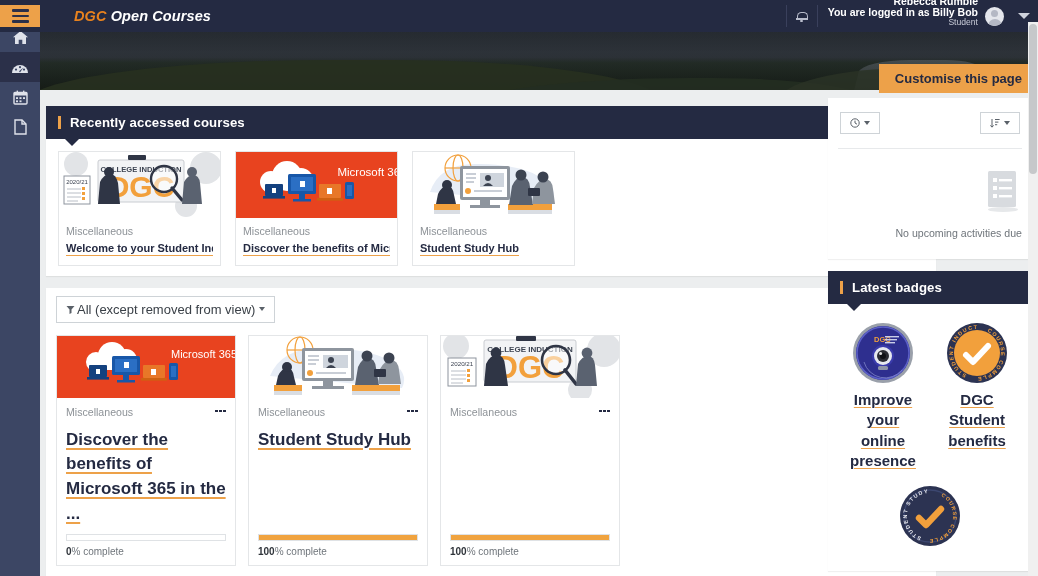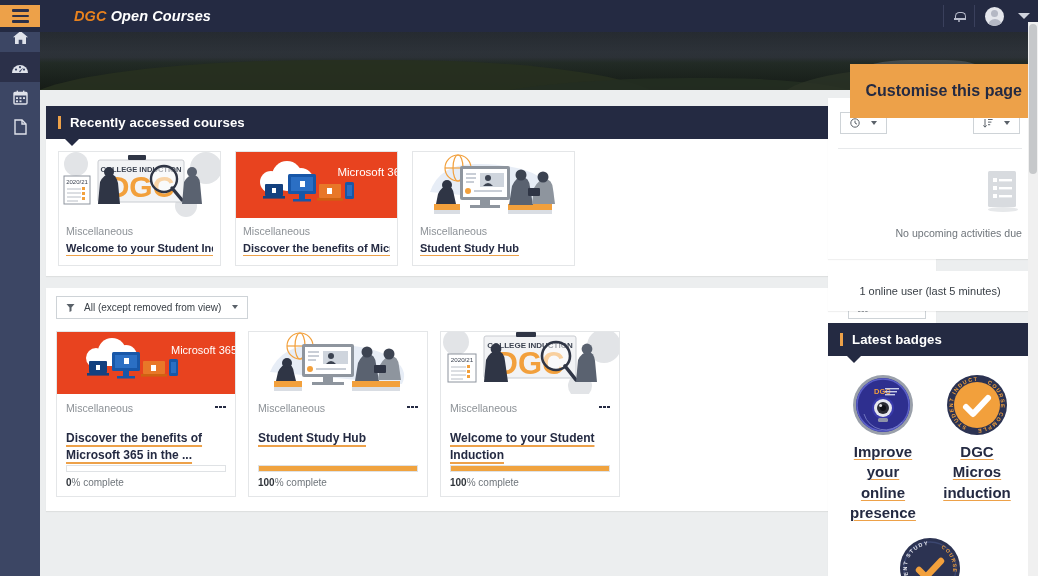--- a/index.html
+++ b/index.html
@@ -73,22 +73,22 @@
     background:#2a3326; border-radius: 45% 50% 0 0 / 100% 90% 0 0; opacity:.85;
   }
   .banner .water {
     position:absolute; right:60px; bottom:0; width:120px; height:30px;
     background: linear-gradient(to bottom, #5d646b, #3f4549); opacity:.55;
     transform: skewX(-14deg); border-radius: 40% 30% 0 0;
   }
   .customise-btn {
     position:absolute; top:64px; right:0px; z-index: 20;
     background:#eda149; color:#242a42; border:none;
-    font-family:"Liberation Sans", sans-serif; font-size:16px; font-weight:bold;
-    padding:18px 16px; cursor:pointer; white-space:nowrap;
+    font-family:"Liberation Sans", sans-serif; font-size:13px; font-weight:bold;
+    padding:7px 16px; cursor:pointer; white-space:nowrap;
   }
 
   
   .page {
     position:absolute; top:90px; left:40px; width:998px; height:486px;
     background:#eceeef; z-index:10;
   }
   .col-main { position:absolute; left:6px; top:16px; width:890px; }
   .col-side { position:absolute; left:788px; top:8px; width:204px; }
 
@@ -115,41 +115,41 @@
   .rc-name {
     font-size:11px; font-weight:bold; color:#242a42; line-height:1.25;
     text-decoration: underline; text-decoration-color:#eda149; text-decoration-thickness:1.6px;
     text-underline-offset:2.5px; cursor:pointer; white-space:nowrap; overflow:hidden;
   }
 
   
   .co-toolbar { display:flex; align-items:center; padding:8px 10px 4px 10px; }
   .btn-out {
     border:1px solid #ced3d7; background:#ffffff; color:#3a4047;
-    font-family:"Liberation Sans",sans-serif; font-size:10px;
-    padding:5px 9px; cursor:pointer; display:inline-flex; align-items:center; gap:9px; white-space:nowrap;
+    font-family:"Liberation Sans",sans-serif; font-size:13px;
+    padding:5px 9px; cursor:pointer; display:inline-flex; align-items:center; gap:2px; white-space:nowrap;
   }
   .btn-out .cd { width:0;height:0;border-left:3.5px solid transparent;border-right:3.5px solid transparent;border-top:4.5px solid #5a6169; margin-left:2px;}
   .spacer { flex:1; }
   .gap8 { width:8px; }
 
   .co-grid { display:flex; gap:12px; padding:8px 10px 14px 10px; }
   .co-card { width:180px; background:#ffffff; border:1px solid #e4e6e8; display:flex; flex-direction:column; }
   .co-img { height:62px; position:relative; overflow:hidden; }
   .co-body { padding:8px 9px 0; flex:1; }
   .co-toprow { display:flex; align-items:flex-start; }
   .co-cat { font-size:10.6px; color:#8d9297; flex:1; }
   .dots { display:flex; gap:1.6px; padding-top:4px; cursor:pointer; }
   .dots i { width:2.6px; height:2.6px; background:#242a42; display:block; }
   .co-name {
-    margin-top:16px; font-size:12px; font-weight:bold; color:#242a42; line-height:1.45;
+    margin-top:10px; font-size:17px; font-weight:bold; color:#242a42; line-height:1.45;
     text-decoration:underline; text-decoration-color:#eda149; text-decoration-thickness:1.6px;
     text-underline-offset:2.5px; cursor:pointer;
   }
-  .co-foot { padding:0 9px 8px; }
+  .co-foot { padding:0 9px 8px;margin-top:8px; }
   .prog-track { height:7px; background:#ffffff; border:1px solid #dfe2e5; margin-bottom:5px; }
   .prog-fill { height:100%; background:#f0a33f; }
   .prog-label { font-size:10px; color:#6f757b; }
   .prog-label b { color:#2f343a; }
 
   
   .tl-controls { display:flex; align-items:center; padding:4px 2px 0; }
   .tl-sep { height:1px; background:#e7e9eb; margin:14px 0 0; }
   .tl-empty { text-align:right; padding:20px 0 8px; }
   .tl-caption { font-size:10.6px; color:#6f757b; margin-top:10px; }
@@ -186,20 +186,25 @@
   </div>
   <div class="nav-right">
     <div class="nav-sep"></div>
     <div class="bell-wrap">
       <div class="bell">
           <i></i>
         </div>
     </div>
     <div class="nav-sep"></div>
     <div class="userblock">
+      <div class="usertext">
+        <span class="uname">Rebecca Rumble</span>
+        <span class="uline">You are logged in as Billy Bob</span>
+        <span class="urole">Student</span>
+      </div>
       <div class="avatar"></div>
     </div>
     <div class="caret-wrap">
       <div class="caret-dn"></div>
     </div>
   </div>
 </div>
 
 <div class="sidebar">
   <div class="sb-item">
@@ -544,21 +549,20 @@
           </div>
           <div class="co-body">
             <div class="co-toprow">
               <div class="co-cat">Miscellaneous</div>
               <div class="dots">
                   <i></i>
                   <i></i>
                   <i></i>
                 </div>
             </div>
-            <div class="co-name">Welcome to your Student Induction</div>
           </div>
           <div class="co-foot">
             <div class="prog-track">
               <div class="prog-fill" style="width: 100%;"></div>
             </div>
             <div class="prog-label">
               <b>100</b><span>% complete</span>
             </div>
           </div>
         </div>
@@ -605,23 +609,20 @@
                 <rect x="15" y="26" width="13" height="2.4"></rect>
               </g>
             <ellipse cx="19" cy="40.5" rx="15" ry="2.6" fill="#e6e8ea"></ellipse>
           </svg>
           <div class="tl-caption">No upcoming activities due</div>
         </div>
       </div>
     </div>
 
     <div class="block">
-      <div class="block-body">
-        <div class="ou-text">1 online user (last 5 minutes)</div>
-      </div>
     </div>
 
     <div class="block">
       <div class="block-head">
         <div class="bar"></div>
         <div class="title">Latest badges</div>
         <div class="notch"></div>
       </div>
       <div class="block-body">
         <div class="badge-grid">
@@ -659,21 +660,21 @@
                 <path id="arcTop62" d="M31 7 a24 24 0 0 1 0 48" fill="none"></path>
                 <path id="arcBot62" d="M31 55 a24 24 0 0 1 0 -48" fill="none"></path>
                 <text font-family="Liberation Sans, sans-serif" font-size="5.4" font-weight="bold" fill="#f2a03c" letter-spacing="1.3">
                   <textPath href="#arcBot62" startOffset="14%">STUDENT INDUCTION</textPath>
                 </text>
                 <text font-family="Liberation Sans, sans-serif" font-size="5.4" font-weight="bold" fill="#f2a03c" letter-spacing="1.3">
                   <textPath href="#arcTop62" startOffset="14%">COURSE COMPLETED</textPath>
                 </text>
               </svg>
             </div>
-            <div class="badge-label">DGC Micros induction</div>
+            <div class="badge-label">DGC Student benefits</div>
           </div>
 
           <div class="badge-item">
             <div class="badge-circle">
               <svg width="62" height="62" viewBox="0 0 62 62">
                 <circle cx="31" cy="31" r="30" fill="#2c3352"></circle>
                 <circle cx="31" cy="31" r="26" fill="none" stroke="#3c4770" stroke-width="1.4"></circle>
                 <path d="M20 33 l7 7 l15 -16" fill="none" stroke="#f2a03c" stroke-width="6.4" stroke-linecap="round" stroke-linejoin="round"></path>
                 <path id="arcTop62b" d="M31 8 a23 23 0 0 1 0 46" fill="none"></path>
                 <path id="arcBot62b" d="M31 54 a23 23 0 0 1 0 -46" fill="none"></path>

